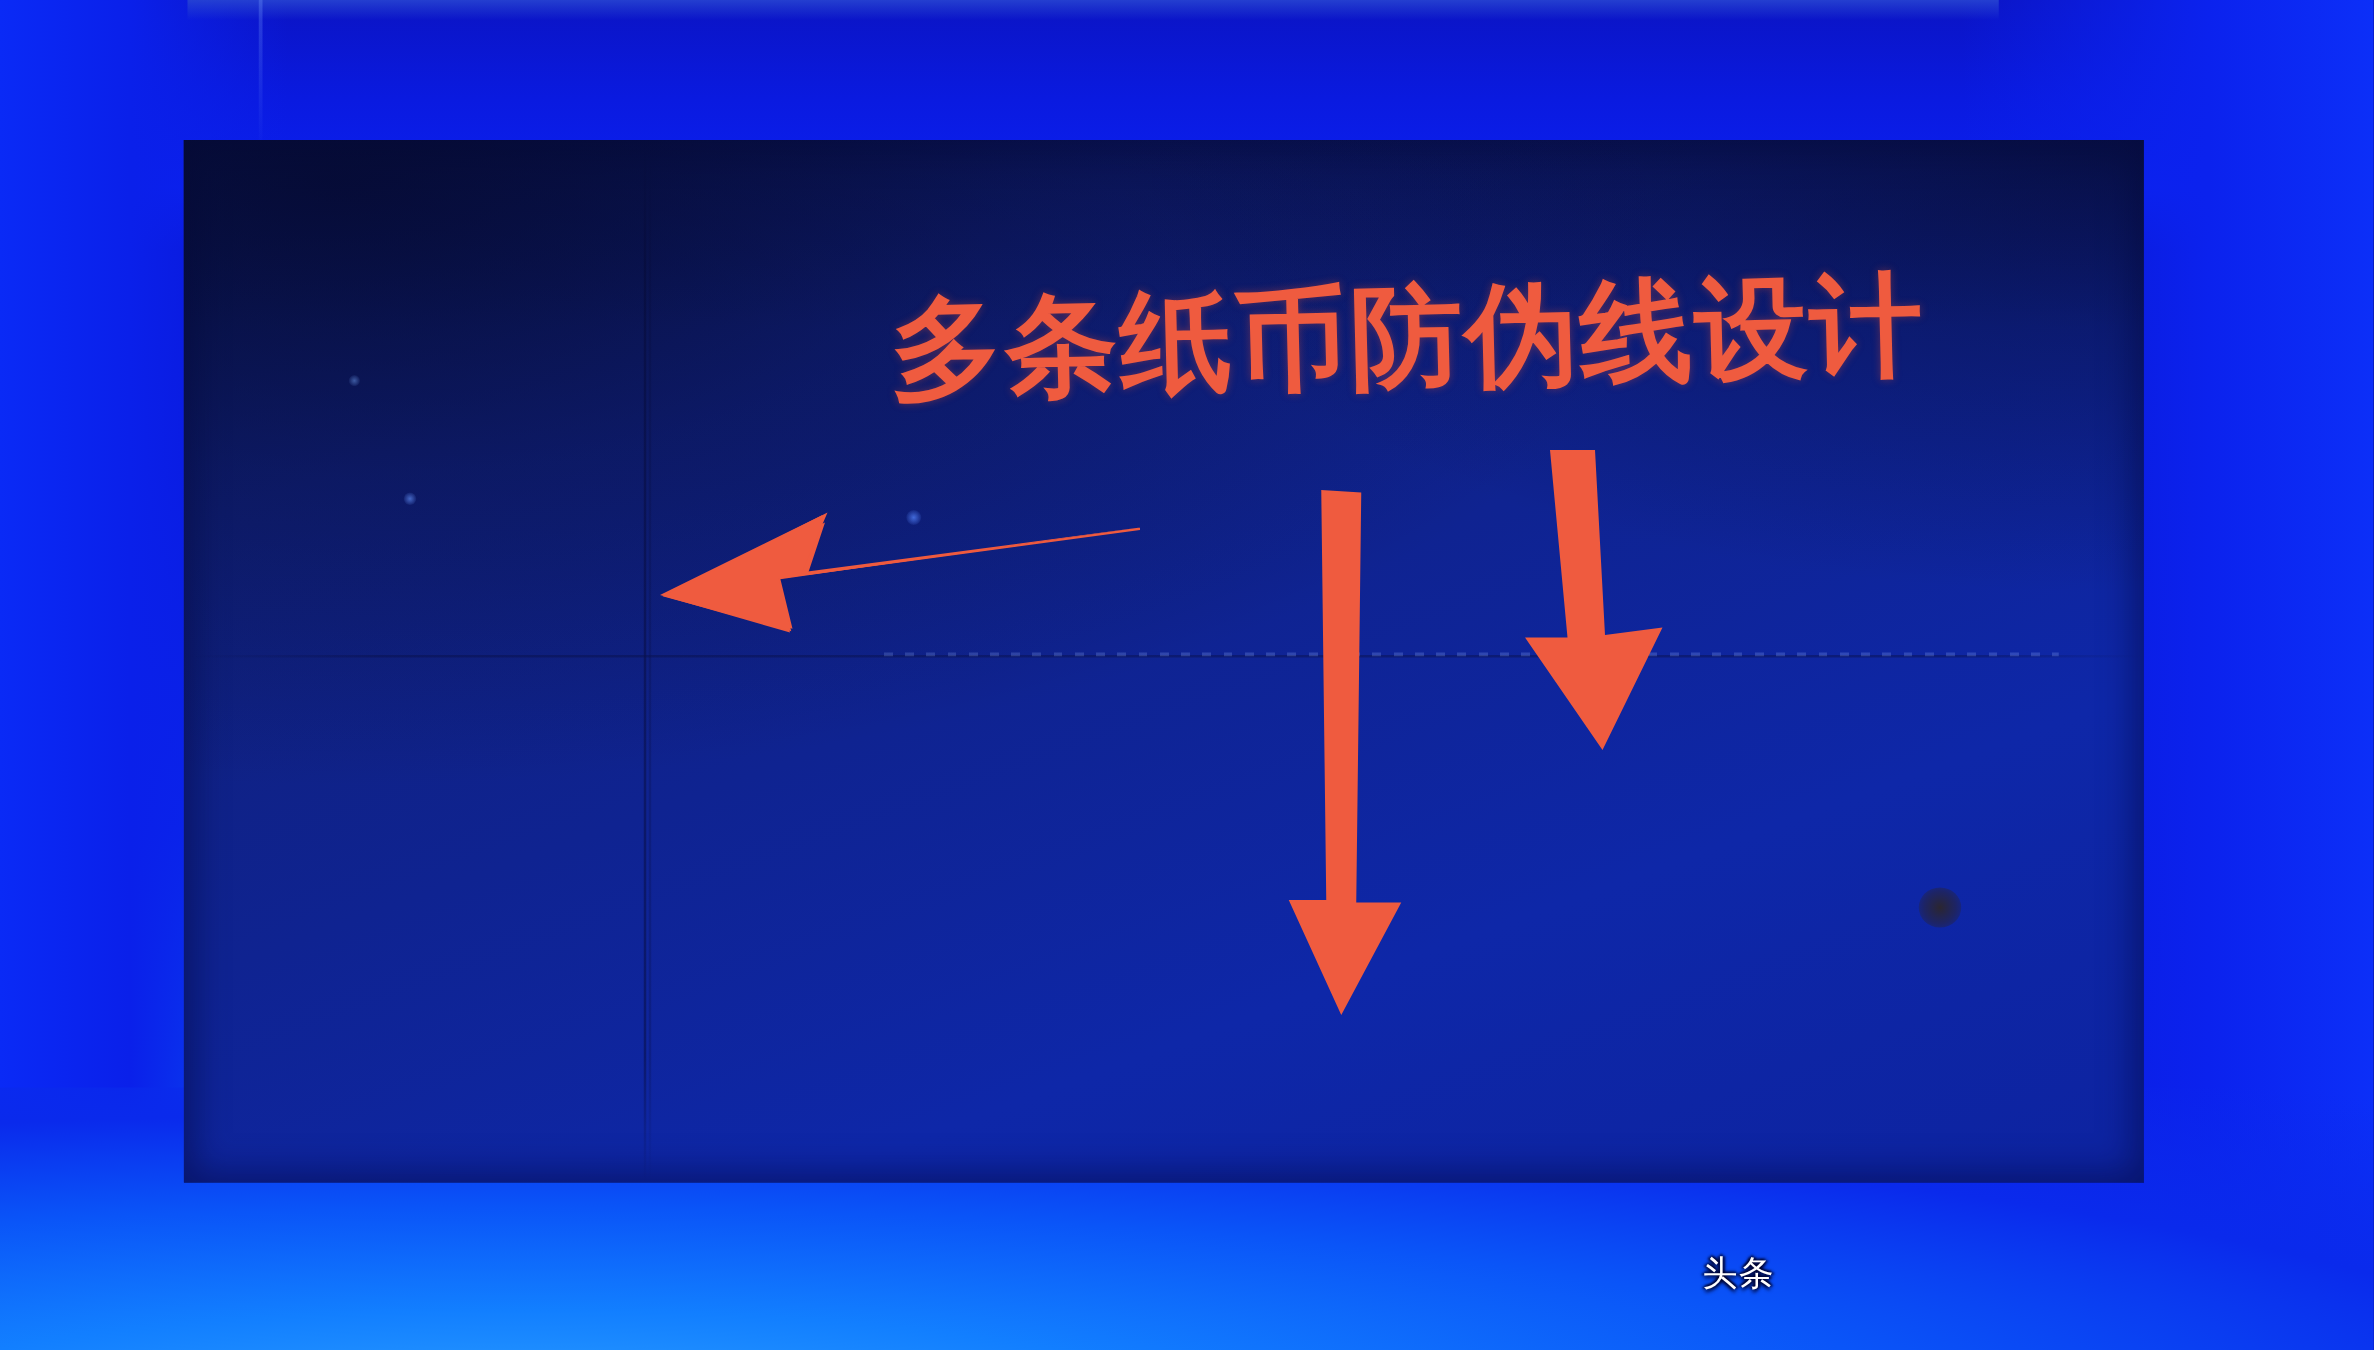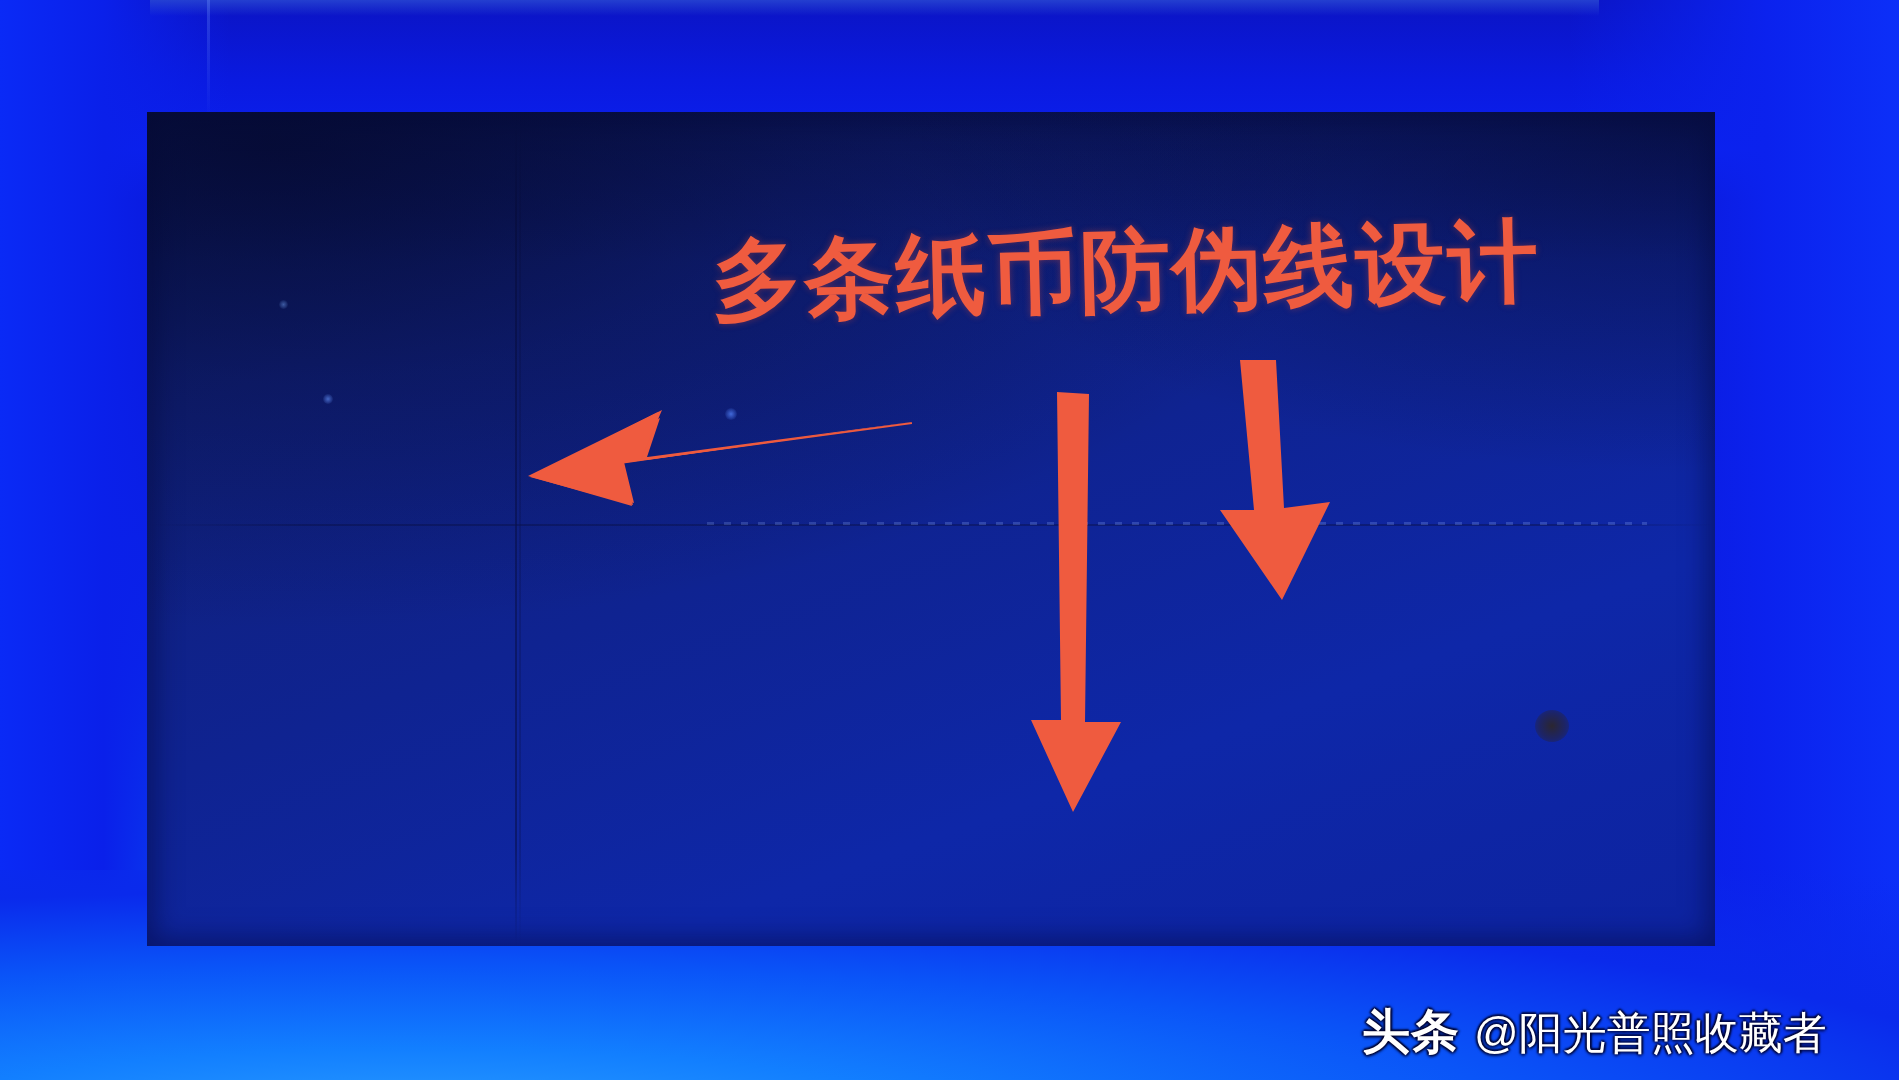--- a/index.html
+++ b/index.html
@@ -140,22 +140,22 @@
   .watermark {
     position: absolute;
     left: 1362px;
     top: 1000px;
     display: flex;
     align-items: baseline;
     gap: 14px;
     white-space: nowrap;
   }
   .wm-brand {
-    font-size: 48px;
-    font-weight: 700;
+    font-size: 28px;
+    font-weight: 400;
     color: #ffffff;
     letter-spacing: 1px;
     text-shadow:
       -2px 0 2px rgba(0,0,40,.85), 2px 0 2px rgba(0,0,40,.85),
       0 -2px 2px rgba(0,0,40,.85), 0 2px 3px rgba(0,0,40,.85);
   }
   .wm-handle {
     font-size: 44px;
     font-weight: 500;
     color: #ffffff;
@@ -206,16 +206,15 @@
   </div>
 
   <div class="arrow" id="arrow-down-2">
     <svg viewBox="0 0 110 240" width="110" height="240" aria-hidden="true">
       <path d="M20,0 L56,0 L64,148 L110,142 L62,240 L0,150 L34,150 Z" fill="#ef5b3f"></path>
     </svg>
   </div>
 
   <div class="watermark">
     <span class="wm-brand">头条</span>
-    <span class="wm-handle">@阳光普照收藏者</span>
   </div>
 
 </div>
 
 </body></html>

